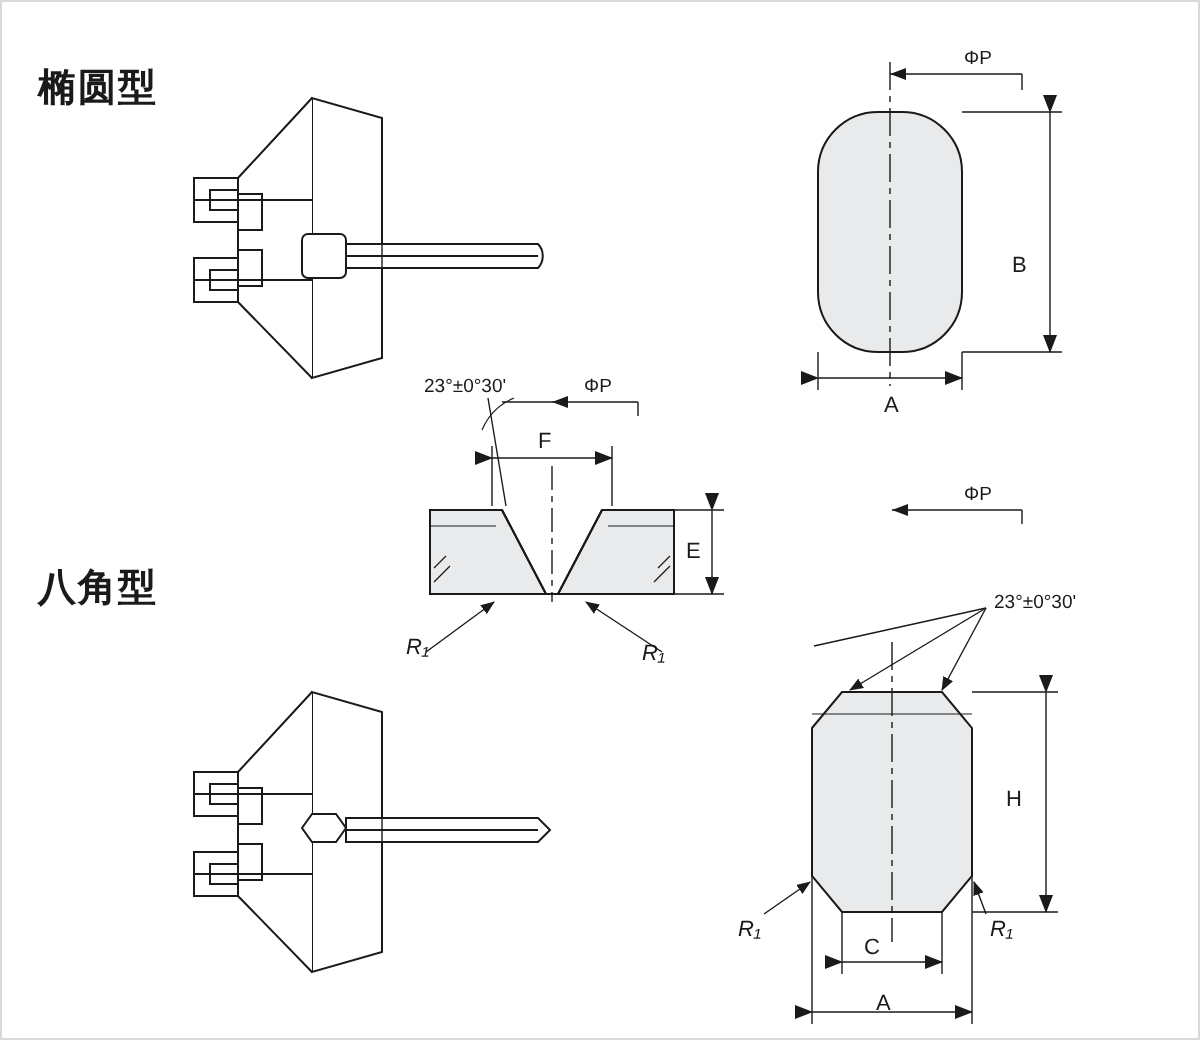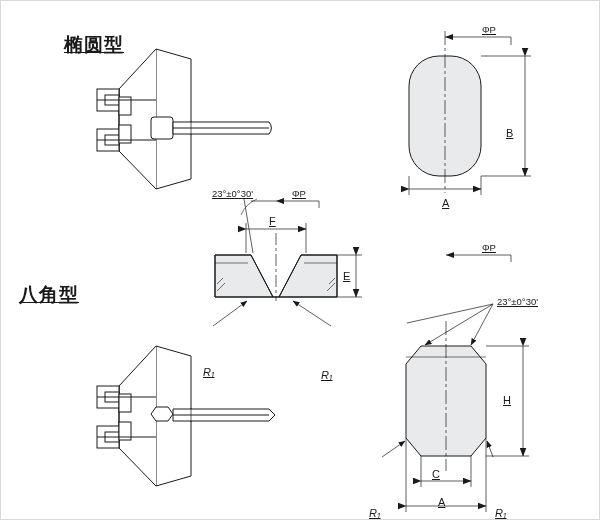--- a/index.html
+++ b/index.html
@@ -22,37 +22,35 @@
     left: 0;
     top: 0;
     width: 600px;
     height: 520px;
   }
   .lbl {
     position: absolute;
     color: #1a1a1a;
     white-space: nowrap;
     line-height: 1;
-    text-decoration: underline;
   }
   .title-cn {
     font-size: 19px;
     font-weight: bold;
     letter-spacing: 1px;
   }
   .dim {
     font-size: 11px;
   }
   .dim-small {
     font-size: 9.5px;
   }
   .dim-ital {
     font-size: 11px;
     font-style: italic;
-    margin-top: 48px;
   }
 </style>
 </head>
 <body>
 
 <div id="page">
 
   <svg id="drawing" viewBox="0 0 600 520">
     <defs>
       <marker id="ah" markerWidth="9" markerHeight="7" refX="8.5" refY="3.5" orient="auto" markerUnits="userSpaceOnUse">
@@ -200,21 +198,21 @@
         <line x1="405" y1="437" x2="405" y2="511" stroke-width="0.7"></line>
         <line x1="485" y1="437" x2="485" y2="511" stroke-width="0.7"></line>
 
         <line x1="381" y1="456" x2="404" y2="440" stroke-width="0.7" marker-end="url(#ahs)"></line>
         <line x1="492" y1="456" x2="486" y2="440" stroke-width="0.7" marker-end="url(#ahs)"></line>
       </g>
 
     </g>
   </svg>
 
-  <div class="lbl title-cn" style="left:18px; top:34px;margin-left:45px;">椭圆型</div>
+  <div class="lbl title-cn" style="left:18px; top:34px;">椭圆型</div>
   <div class="lbl title-cn" style="left:18px; top:284px;">八角型</div>
 
   <div class="lbl dim-small" style="left:481px; top:24px;">ΦP</div>
   <div class="lbl dim" style="left:505px; top:127px;">B</div>
   <div class="lbl dim" style="left:441px; top:197px;">A</div>
 
   <div class="lbl dim-small" style="left:211px; top:188px;">23°±0°30'</div>
   <div class="lbl dim-small" style="left:291px; top:188px;">ΦP</div>
   <div class="lbl dim" style="left:268px; top:215px;">F</div>
   <div class="lbl dim" style="left:342px; top:270px;">E</div>

